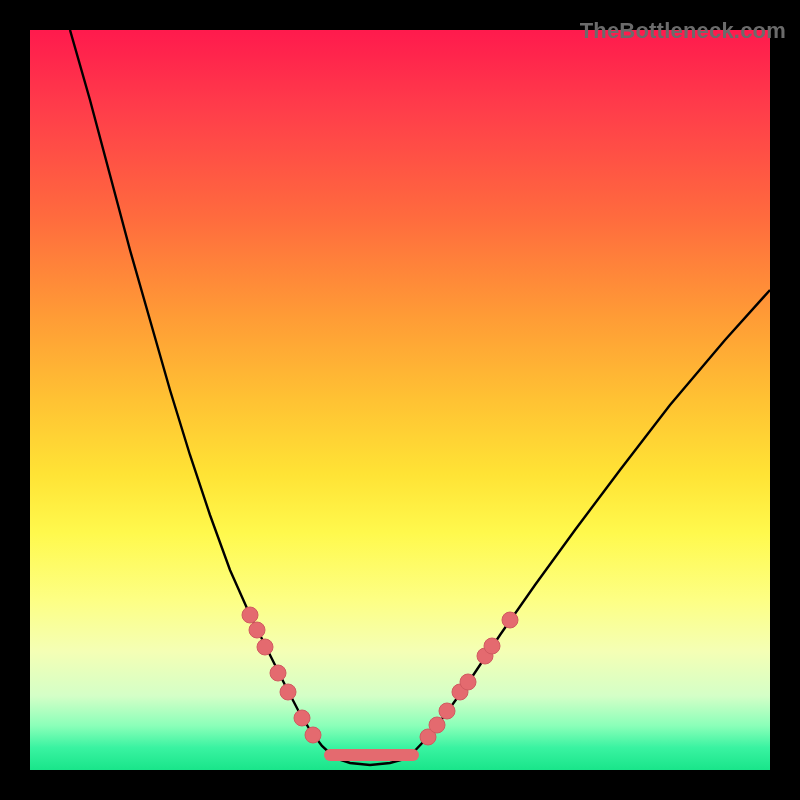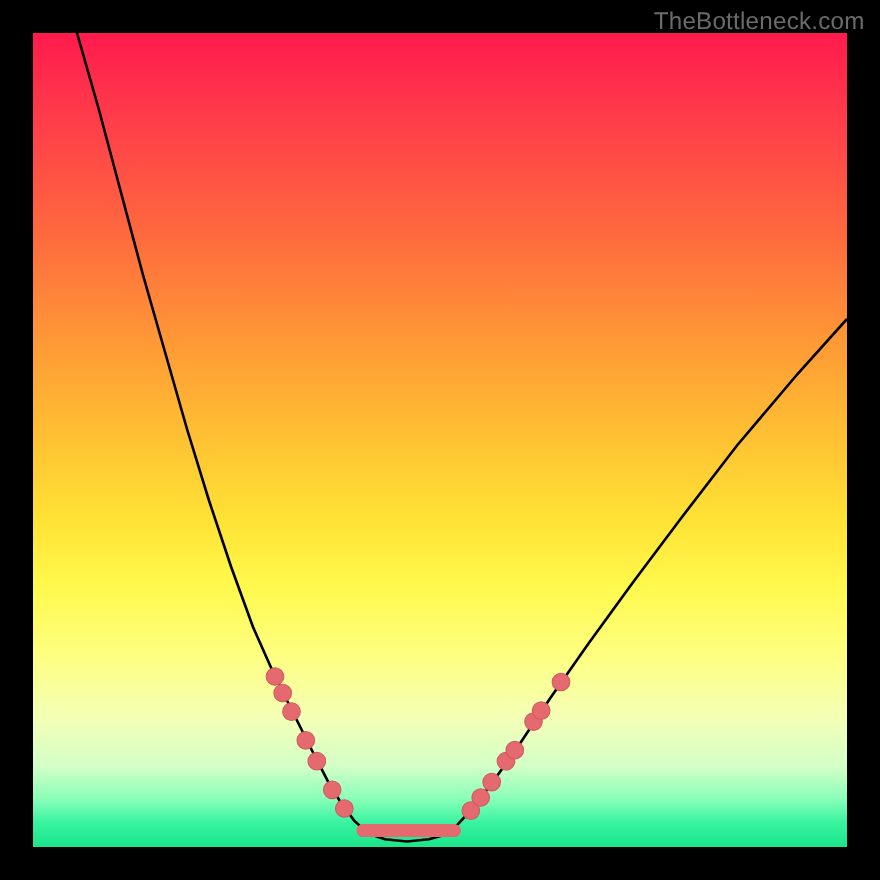--- a/index.html
+++ b/index.html
@@ -37,25 +37,25 @@
       #f4ffb5 84%,
       #d4ffc7 90%,
       #8bffb9 94%,
       #39f3a1 97%,
       #19e58a 100%
     );
     overflow: hidden;
   }
   .watermark {
     position: absolute;
-    top: 6px;
+    top: 18px;
     right: 14px;
     color: #6b6b6b;
     font-size: 22px;
-    font-weight: 400;
+    font-weight: 700;
     letter-spacing: 0.2px;
   }
   svg.curve {
     position: absolute;
     left: 0;
     top: 0;
     width: 740px;
     height: 740px;
     overflow: visible;
   }

